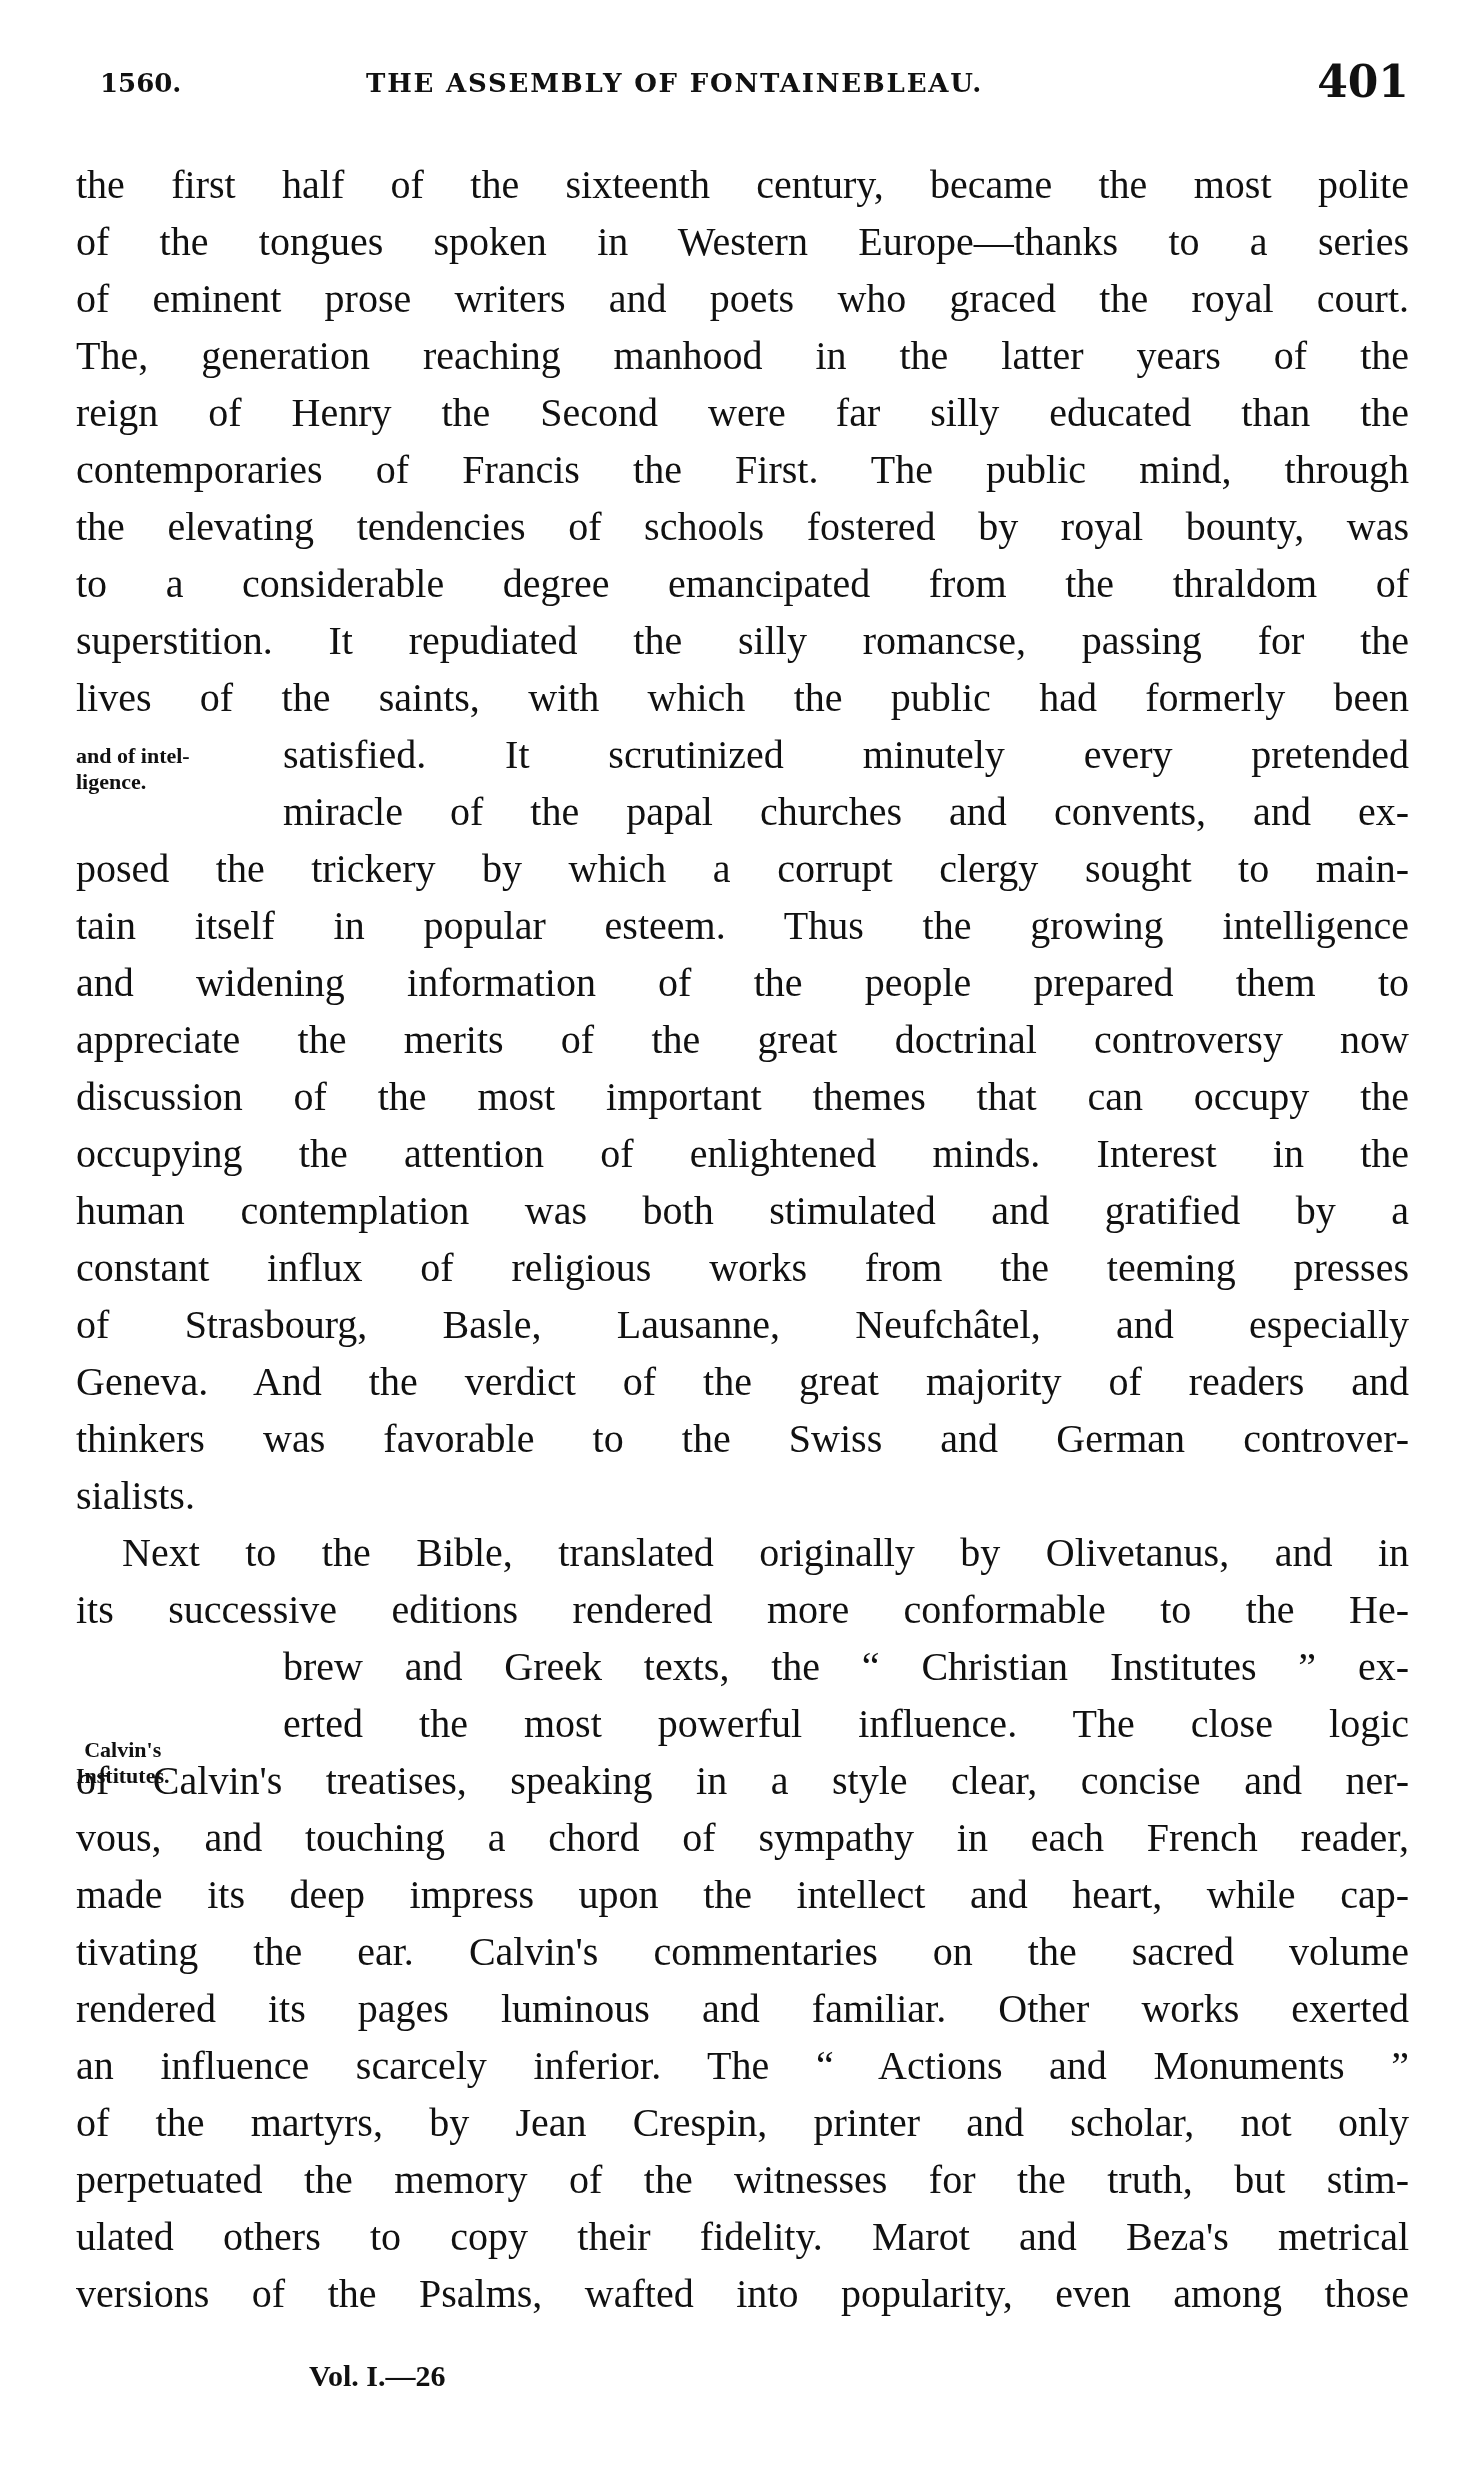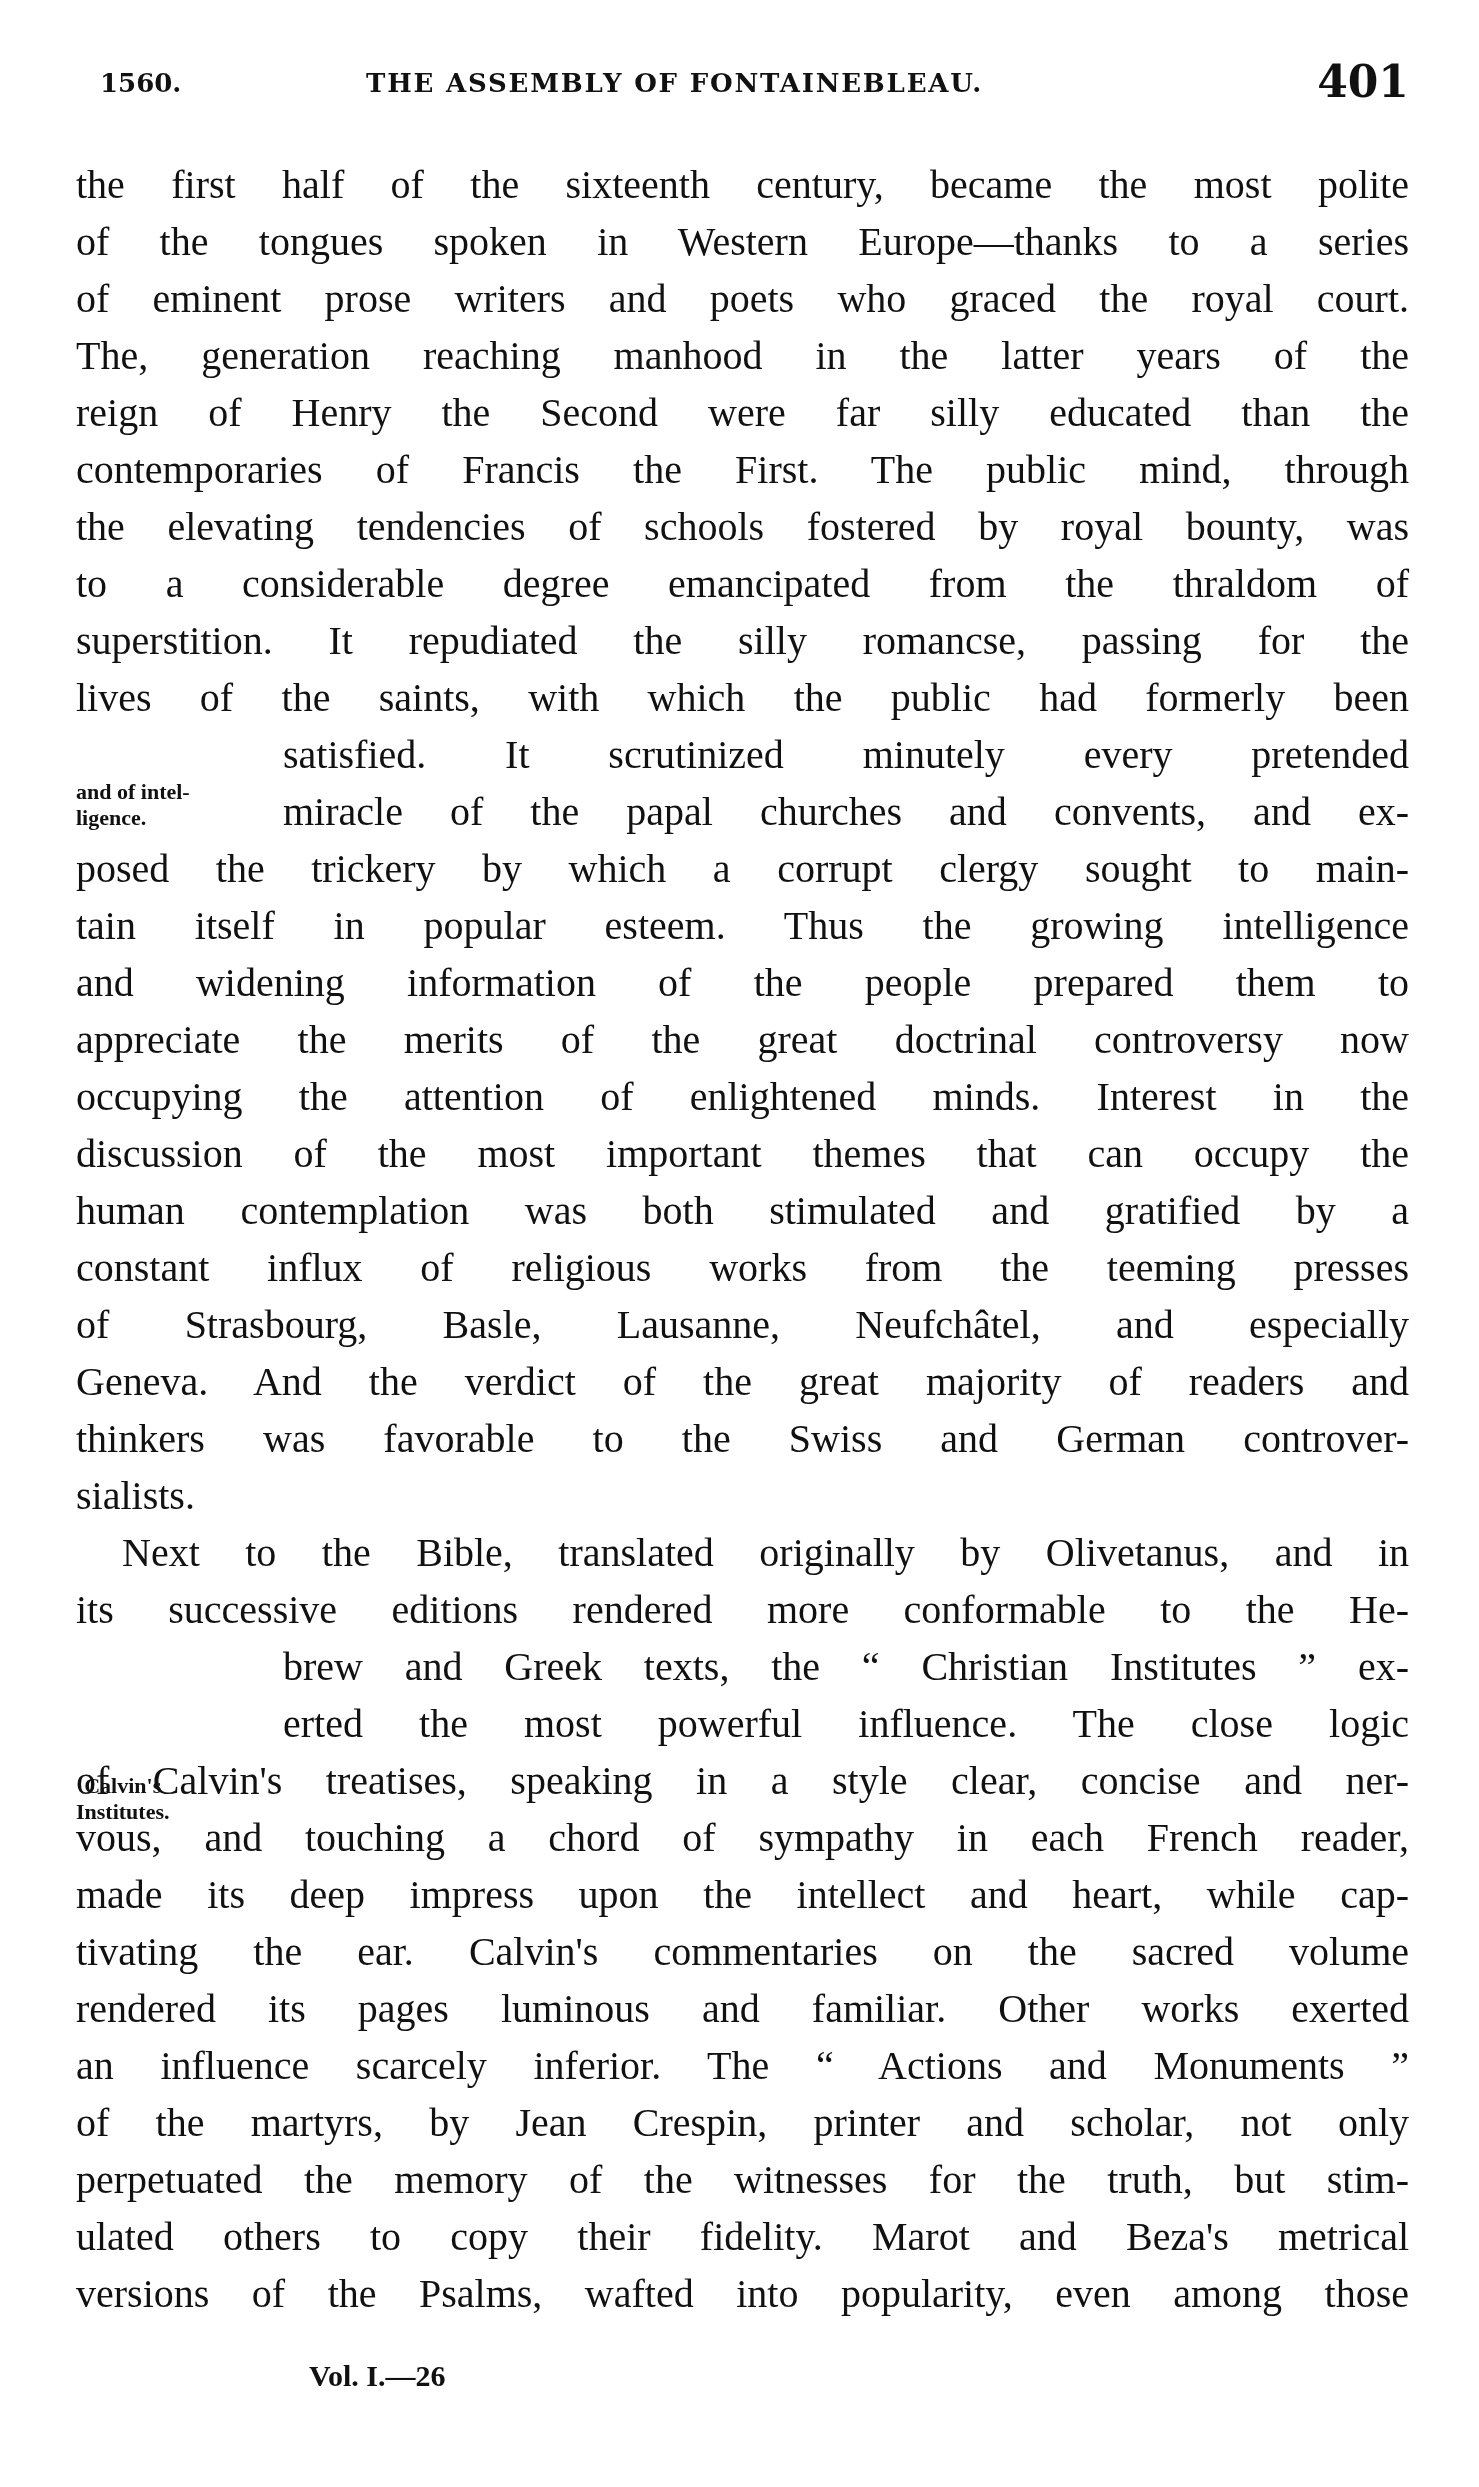--- a/index.html
+++ b/index.html
@@ -7,21 +7,21 @@
   .page { position:absolute; left:76px; top:0; width:1333px; }
   .header { position:absolute; top:56px; left:0; width:1333px; height:53px; }
   .h-year { position:absolute; left:0; top:12.3px; font-size:26px; font-weight:bold; letter-spacing:0px;margin-left:24px; }
   .h-title { position:absolute; left:290px; top:12.3px; font-size:26px; font-weight:bold; letter-spacing:1.8px; }
   .h-page { position:absolute; right:0; top:0; font-size:44px; font-weight:bold; }
   .body { position:absolute; top:156px; left:0; width:1333px; }
   .line { height:57px; line-height:57px; font-size:40px; white-space:nowrap; text-align:justify; text-align-last:justify; font-family:"Liberation Serif", serif; }
   .line.last { text-align-last:left; }
   .line.indent-para { padding-left:46px; }
   .line.side { padding-left:207px; }
-  .sidenote { position:absolute; left:0; font-size:22px; font-weight:bold; line-height:26px; font-family:"Liberation Serif", serif;margin-top:36px; }
+  .sidenote { position:absolute; left:0; font-size:22px; font-weight:bold; line-height:26px; font-family:"Liberation Serif", serif; }
   .footer { position:absolute; left:233px; font-size:30px; font-weight:bold; font-family:"Liberation Serif", serif;margin-top:24px; }
 </style>
 </head>
 <body>
 
 <div class="page">
   <div class="header">
     <span class="h-year">1560.</span>
     <span class="h-title">THE ASSEMBLY OF FONTAINEBLEAU.</span>
     <span class="h-page">401</span>
@@ -39,22 +39,22 @@
       <div class="line">the elevating tendencies of schools fostered by royal bounty, was</div>
       <div class="line">to a considerable degree emancipated from the thraldom of</div>
       <div class="line">superstition. It repudiated the silly romancse, passing for the</div>
       <div class="line">lives of the saints, with which the public had formerly been</div>
       <div class="line side">satisfied. It scrutinized minutely every pretended</div>
       <div class="line side">miracle of the papal churches and convents, and ex-</div>
       <div class="line">posed the trickery by which a corrupt clergy sought to main-</div>
       <div class="line">tain itself in popular esteem. Thus the growing intelligence</div>
       <div class="line">and widening information of the people prepared them to</div>
       <div class="line">appreciate the merits of the great doctrinal controversy now</div>
+      <div class="line">discussion of the most important themes that can occupy the</div>
       <div class="line">occupying the attention of enlightened minds. Interest in the</div>
-      <div class="line">discussion of the most important themes that can occupy the</div>
       <div class="line">human contemplation was both stimulated and gratified by a</div>
       <div class="line">constant influx of religious works from the teeming presses</div>
       <div class="line">of Strasbourg, Basle, Lausanne, Neufchâtel, and especially</div>
       <div class="line">Geneva. And the verdict of the great majority of readers and</div>
       <div class="line">thinkers was favorable to the Swiss and German controver-</div>
       <div class="line last">sialists.</div>
     </div>
 
     <div>
       <div class="line indent-para">Next to the Bible, translated originally by Olivetanus, and in</div>

